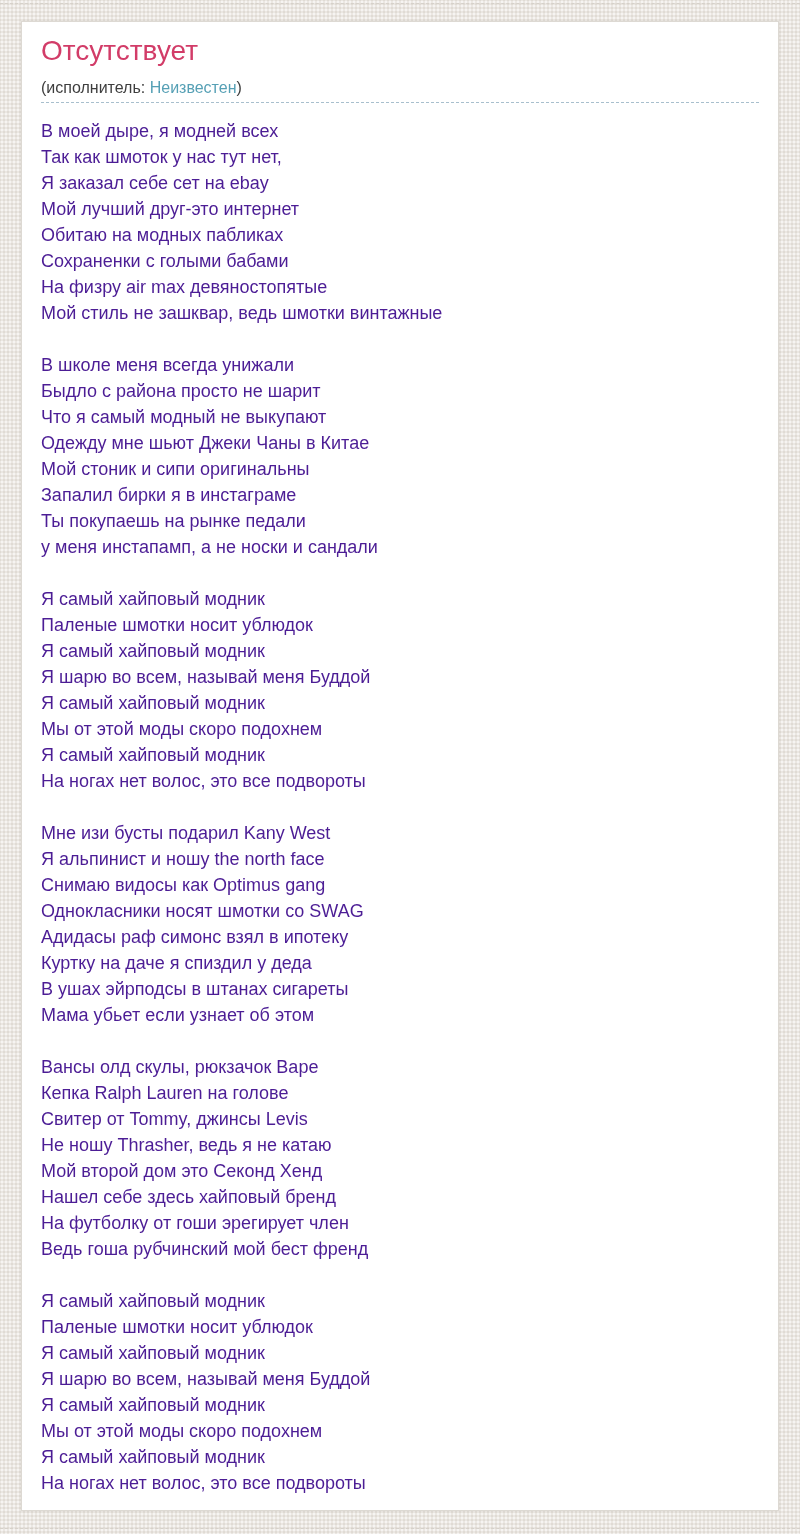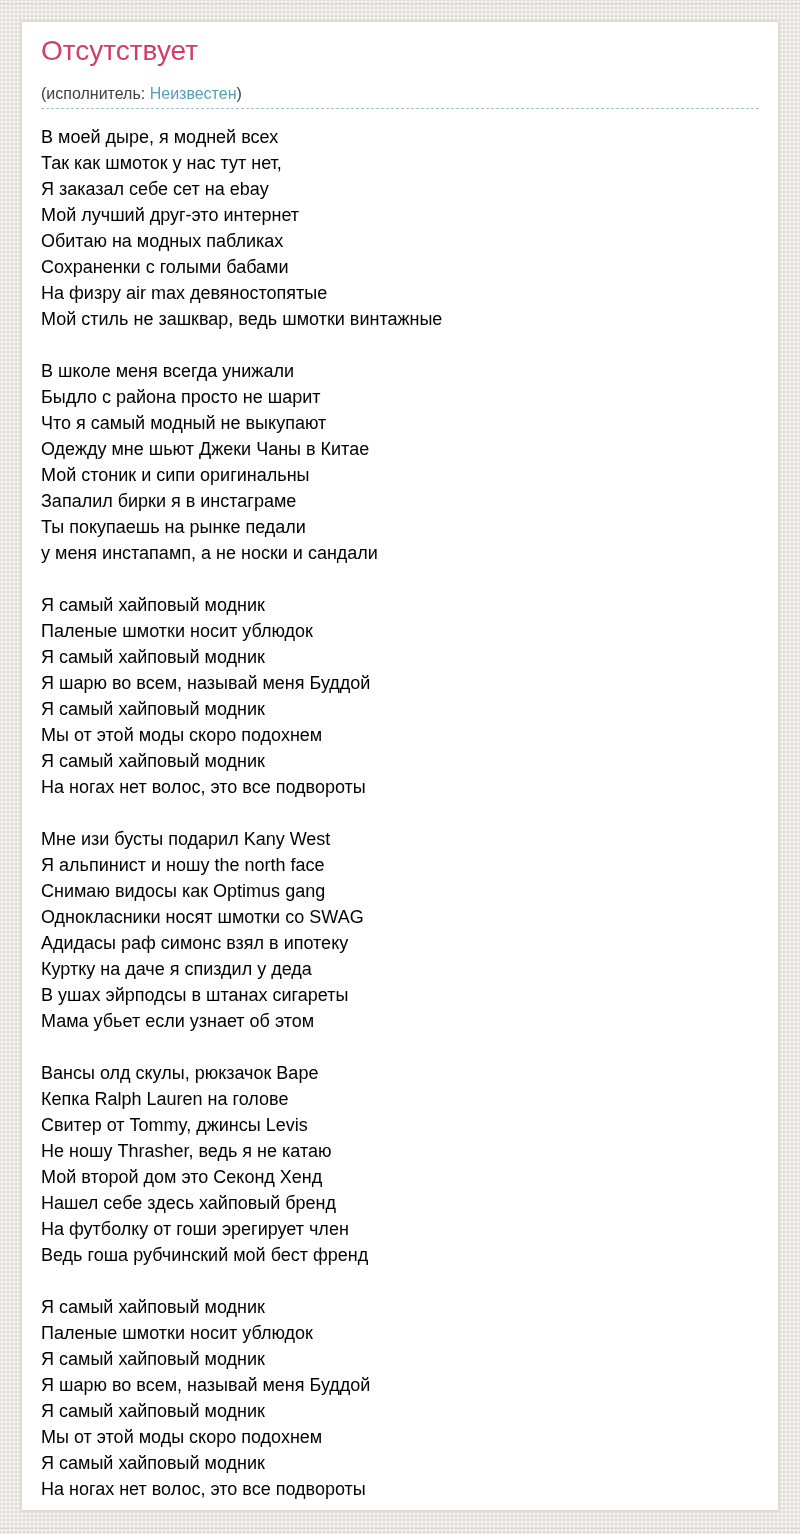--- a/index.html
+++ b/index.html
@@ -42,35 +42,35 @@
     border-bottom: 1px dashed #a8bfcd;
   }
   .song-title {
     margin: 0;
     font-size: 28px;
     line-height: 31px;
     font-weight: normal;
     color: #d23c68;
   }
   .artist-line {
-    margin-top: 18px;
+    margin-top: 12px;
     font-size: 16px;
     line-height: 20px;
     color: #3e3e3e;
   }
   .artist-line a {
     color: #56a0b5;
     text-decoration: none;
     cursor: pointer;
   }
   .lyrics {
     padding: 15px 19px 0;
     font-size: 18px;
     line-height: 26px;
-    color: #000000;
+    color: #4c1d95;
   }
   .stanza { margin: 0 0 26px; }
   .stanza:last-child { margin-bottom: 0; }
 </style>
 </head>
 <body>
 
 <div class="texture-row top"></div>
 
 <div class="card">

